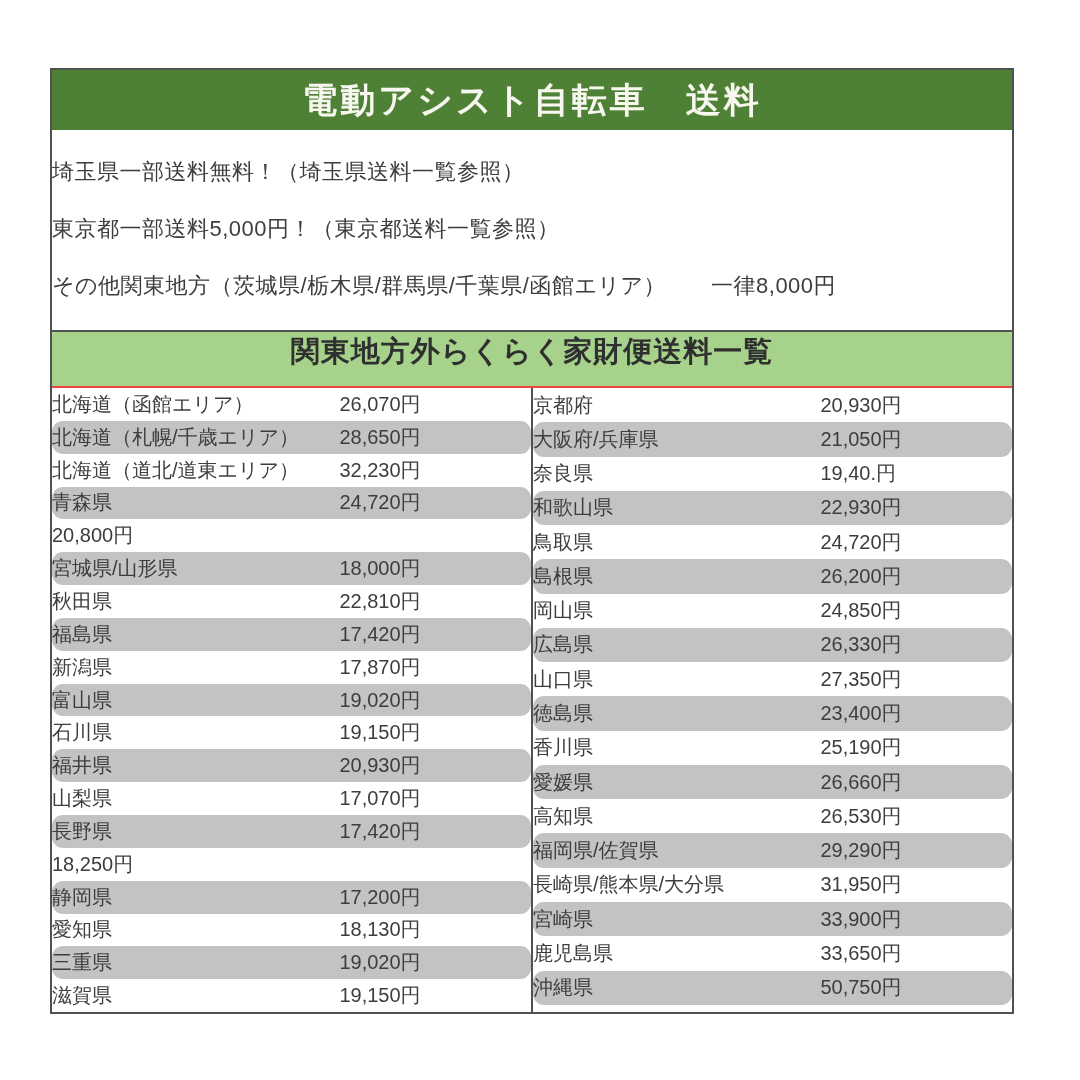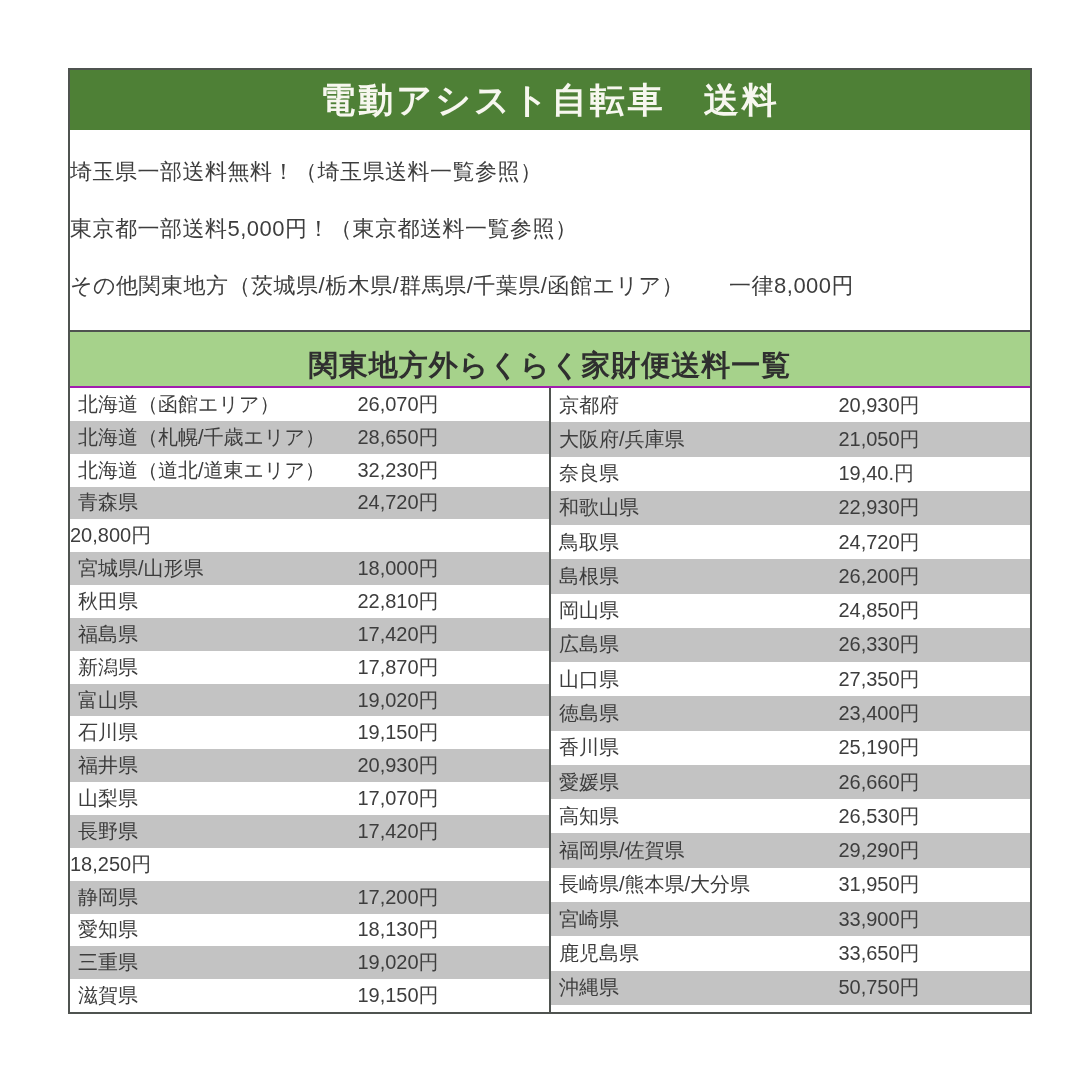--- a/index.html
+++ b/index.html
@@ -10,21 +10,21 @@
   }
   .canvas {
     position: relative;
     width: 1080px;
     height: 1080px;
     background: #ffffff;
     overflow: hidden;
   }
   .poster {
     position: absolute;
-    left: 68px;
+    left: 50px;
     top: 68px;
     width: 964px;
     height: 946px;
     box-sizing: border-box;
     border: 2px solid #4f5350;
     display: flex;
     flex-direction: column;
   }
   .title-bar {
     height: 60px;
@@ -52,24 +52,24 @@
   }
   .info-line {
     font-size: 22px;
     color: #3d3d3d;
     letter-spacing: 0.5px;
   }
   .section-header {
     flex: 0 0 58px;
     background: #a6d28b;
     border-top: 2px solid #4f5350;
-    border-bottom: 2px solid #a21caf;
-    box-sizing: border-box;
-    display: flex;
-    align-items: flex-end;
+    border-bottom: 2px solid #ef4444;
+    box-sizing: border-box;
+    display: flex;
+    align-items: flex-start;
     justify-content: center;
   }
   .section-header h2 {
     margin: 0;
     color: #2f2f2f;
     font-size: 29px;
     font-weight: bold;
     letter-spacing: 1px;
   }
   .fee-table {
@@ -85,25 +85,24 @@
   .tcol.left {
     border-right: 2px solid #4f5350;
   }
   .trow {
     flex: 1 1 auto;
     display: flex;
     align-items: center;
     font-size: 20px;
     color: #3d3d3d;
   }
-  .trow.gray { background: #c3c3c3; }
+  .trow.gray { background: #c3c3c3; border-radius: 11px; }
   .trow.white { background: #ffffff; }
   .cell.name {
     flex: 0 0 60%;
-    padding-left: 8px;
     box-sizing: border-box;
     white-space: nowrap;
     overflow: hidden;
   }
   .cell.price {
     flex: 0 0 40%;
     box-sizing: border-box;
     white-space: nowrap;
   }
 </style>

